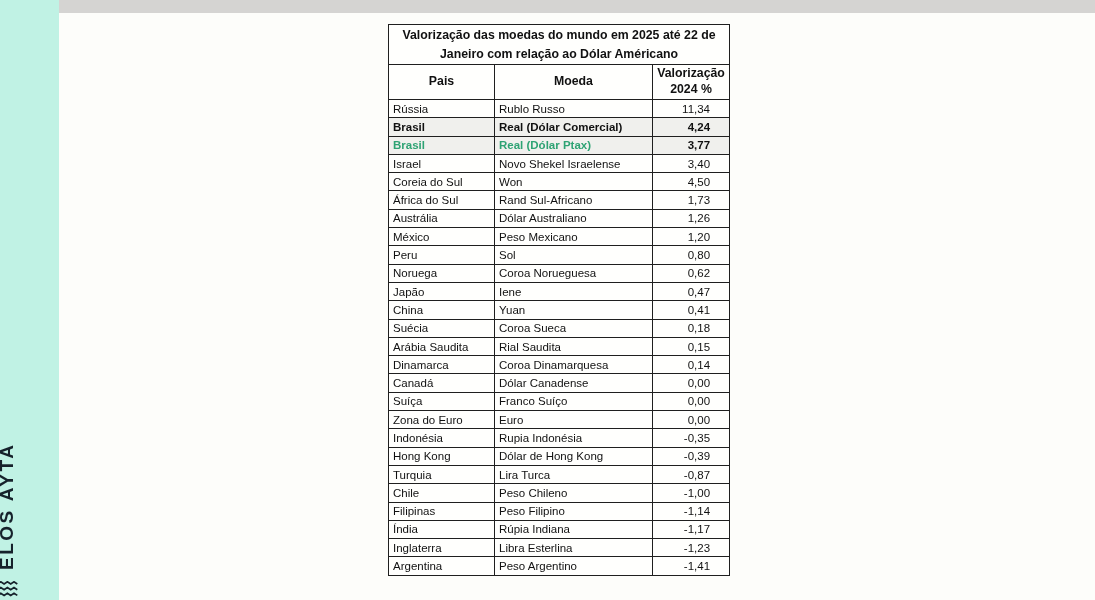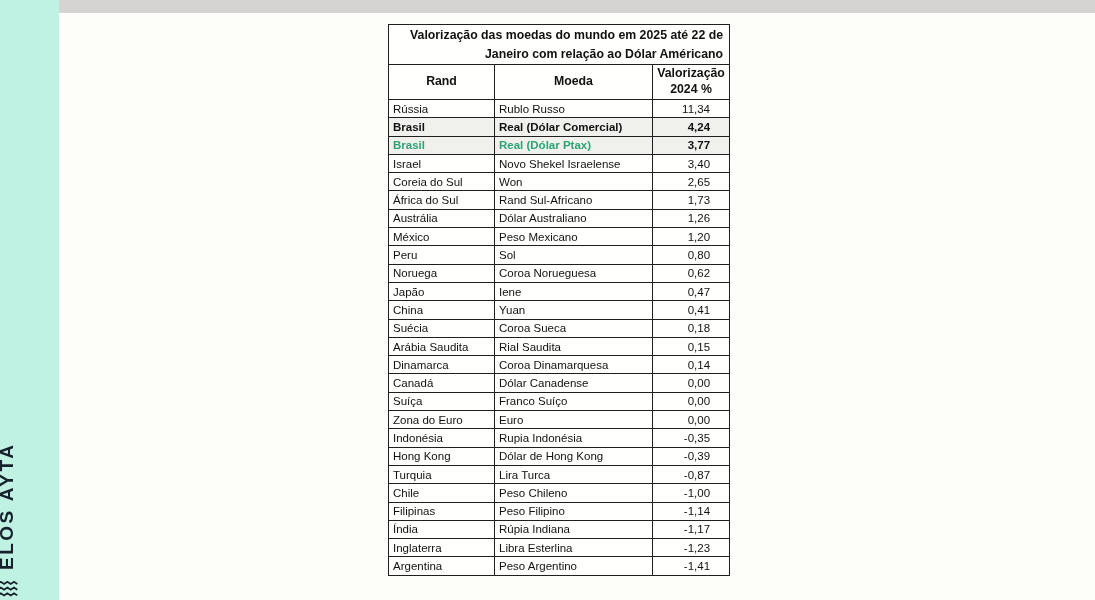--- a/index.html
+++ b/index.html
@@ -35,21 +35,21 @@
   
   .table-wrap { position: absolute; left: 388px; top: 24px; }
   table.currency {
     border-collapse: collapse; table-layout: fixed;
     width: 341px; background: #fffffd;
   }
   table.currency th, table.currency td {
     border: 1px solid #1f1f1f;
   }
   th.table-title {
-    font-size: 12.3px; font-weight: bold; text-align: right;
+    font-size: 12.3px; font-weight: bold; text-align: center;
     height: 37px; line-height: 1.5; padding: 1px 6px; margin-top: 38px;
   }
   tr.cols th {
     font-size: 12.3px; font-weight: bold; text-align: center;
     height: 34px; vertical-align: middle; padding: 0 2px; line-height: 1.3;
   }
   tbody td {
     font-size: 11.5px; height: 17.3px;
     padding: 0 4px; white-space: nowrap; overflow: hidden;
     vertical-align: middle;
@@ -83,21 +83,21 @@
     <colgroup>
       <col class="c-pais">
         <col class="c-moeda">
         <col class="c-val">
     </colgroup>
     <thead>
       <tr>
         <th class="table-title" colspan="3">Valorização das moedas do mundo em 2025 até 22 de Janeiro com relação ao Dólar Américano</th>
       </tr>
       <tr class="cols">
-        <th>Rand</th>
+        <th>Pais</th>
         <th>Moeda</th>
         <th>Valorização 2024 %</th>
       </tr>
     </thead>
     <tbody>
         <tr>
           <td>Rússia</td>
           <td>Rublo Russo</td>
           <td class="v">11,34</td>
         </tr>
@@ -112,21 +112,21 @@
           <td class="v">3,77</td>
         </tr>
         <tr>
           <td>Israel</td>
           <td>Novo Shekel Israelense</td>
           <td class="v">3,40</td>
         </tr>
         <tr>
           <td>Coreia do Sul</td>
           <td>Won</td>
-          <td class="v">2,65</td>
+          <td class="v">4,50</td>
         </tr>
         <tr>
           <td>África do Sul</td>
           <td>Rand Sul-Africano</td>
           <td class="v">1,73</td>
         </tr>
         <tr>
           <td>Austrália</td>
           <td>Dólar Australiano</td>
           <td class="v">1,26</td>

